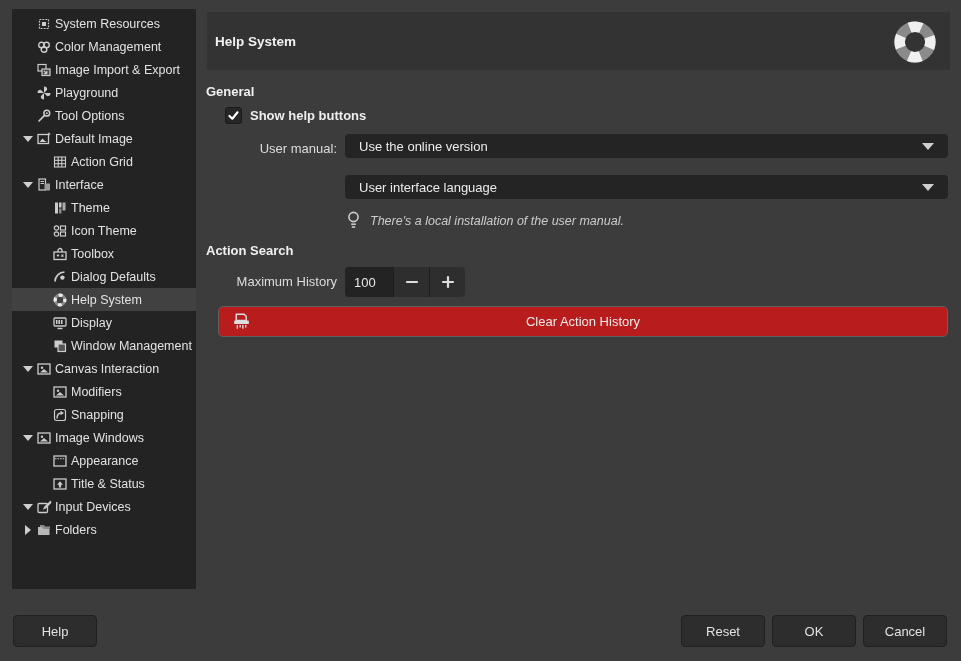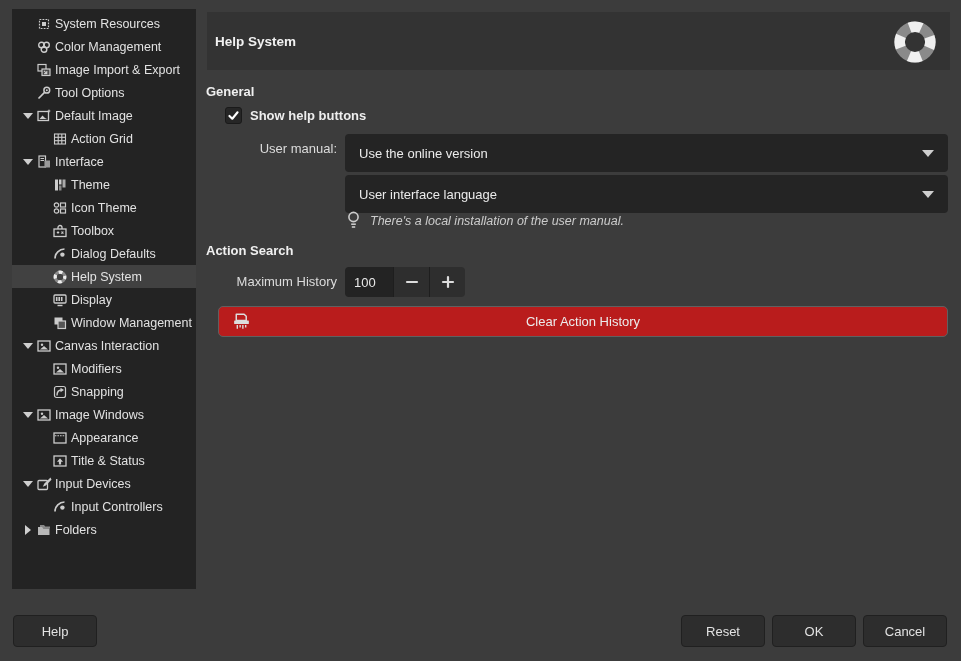--- a/index.html
+++ b/index.html
@@ -62,21 +62,21 @@
 
   .form-label {
     position: absolute; left: 207px; width: 130px;
     text-align: right; color: #dcdcdc;
     height: 30px; line-height: 30px;
   }
   .lbl-user-manual { top: 134px; }
   .lbl-history { top: 267px; }
 
   .dropdown {
-    position: absolute; left: 345px; width: 603px; height: 38px;
+    position: absolute; left: 345px; width: 603px; height: 24px;
     background: #242424; border-radius: 4px;
     display: flex; align-items: center;
     padding: 0 14px;
     color: #ebebeb;
     cursor: default;
   }
   .dd-1 { top: 134px; }
   .dd-2 { top: 175px; }
   .dd-arrow {
     margin-left: auto;
@@ -169,20 +169,34 @@
             <rect x="6" y="7" width="8" height="6.5" fill="#4a4a4a" stroke="#ccc" stroke-width="1.2"></rect>
             <path d="M8 8.8 l2.6 2.6 M10.8 8.9 v2.7 h-2.7" stroke="#ccc" stroke-width="1.1" fill="none"></path>
           </svg>
         </span>
         <span class="tree-label">Image Import &amp; Export</span>
       </div>
       <div class="tree-row" style="padding-left: 8px;">
         <span class="exp-cell"></span>
         <span class="tree-icon">
           <svg viewBox="0 0 16 16">
+            <g fill="#ccc">
+              <path d="M8 8 L8 1.5 A3.2 3.2 0 0 1 11.2 4.7 Z"></path>
+              <path d="M8 8 L14.5 8 A3.2 3.2 0 0 1 11.3 11.2 Z"></path>
+              <path d="M8 8 L8 14.5 A3.2 3.2 0 0 1 4.8 11.3 Z"></path>
+              <path d="M8 8 L1.5 8 A3.2 3.2 0 0 1 4.7 4.8 Z"></path>
+            </g>
+          </svg>
+        </span>
+        <span class="tree-label">Playground</span>
+      </div>
+      <div class="tree-row" style="padding-left: 8px;">
+        <span class="exp-cell"></span>
+        <span class="tree-icon">
+          <svg viewBox="0 0 16 16">
             <path d="M2.5 13.5 L8.8 7.2" stroke="#ccc" stroke-width="1.7"></path>
             <circle cx="10.8" cy="5.2" r="2.9" fill="none" stroke="#ccc" stroke-width="1.5"></circle>
             <circle cx="10.8" cy="5.2" r="1" fill="#ccc"></circle>
           </svg>
         </span>
         <span class="tree-label">Tool Options</span>
       </div>
       <div class="tree-row" style="padding-left: 8px;">
         <span class="exp-cell">
           <span class="exp-down"></span>
@@ -386,30 +400,20 @@
         <span class="exp-cell">
           <span class="exp-down"></span>
         </span>
         <span class="tree-icon">
           <svg viewBox="0 0 16 16">
             <rect x="2" y="4.5" width="9.5" height="9" rx="1" fill="none" stroke="#ccc" stroke-width="1.3"></rect>
             <path d="M14.5 1.5 L8.2 7.8 L6.8 10.8 L9.8 9.4 L15.5 3.7 Z" fill="#ccc"></path>
           </svg>
         </span>
         <span class="tree-label">Input Devices</span>
-      </div>
-      <div class="tree-row" style="padding-left: 24px;">
-        <span class="exp-cell"></span>
-        <span class="tree-icon">
-          <svg viewBox="0 0 16 16">
-            <path d="M3 12.5 A9.5 9.5 0 0 1 12.5 3" fill="none" stroke="#ccc" stroke-width="1.7"></path>
-            <circle cx="10.4" cy="8.6" r="2.2" fill="#ccc"></circle>
-          </svg>
-        </span>
-        <span class="tree-label">Input Controllers</span>
       </div>
       <div class="tree-row" style="padding-left: 8px;">
         <span class="exp-cell">
           <span class="exp-right"></span>
         </span>
         <span class="tree-icon">
           <svg viewBox="0 0 16 16">
             <path d="M4 3 h4 l1.3 1.5 H14 v2 H4 Z" fill="#8a8a8a"></path>
             <path d="M2 5 h4 l1.3 1.5 H13.5 V13 H2 Z" fill="#b8b8b8"></path>
           </svg>

